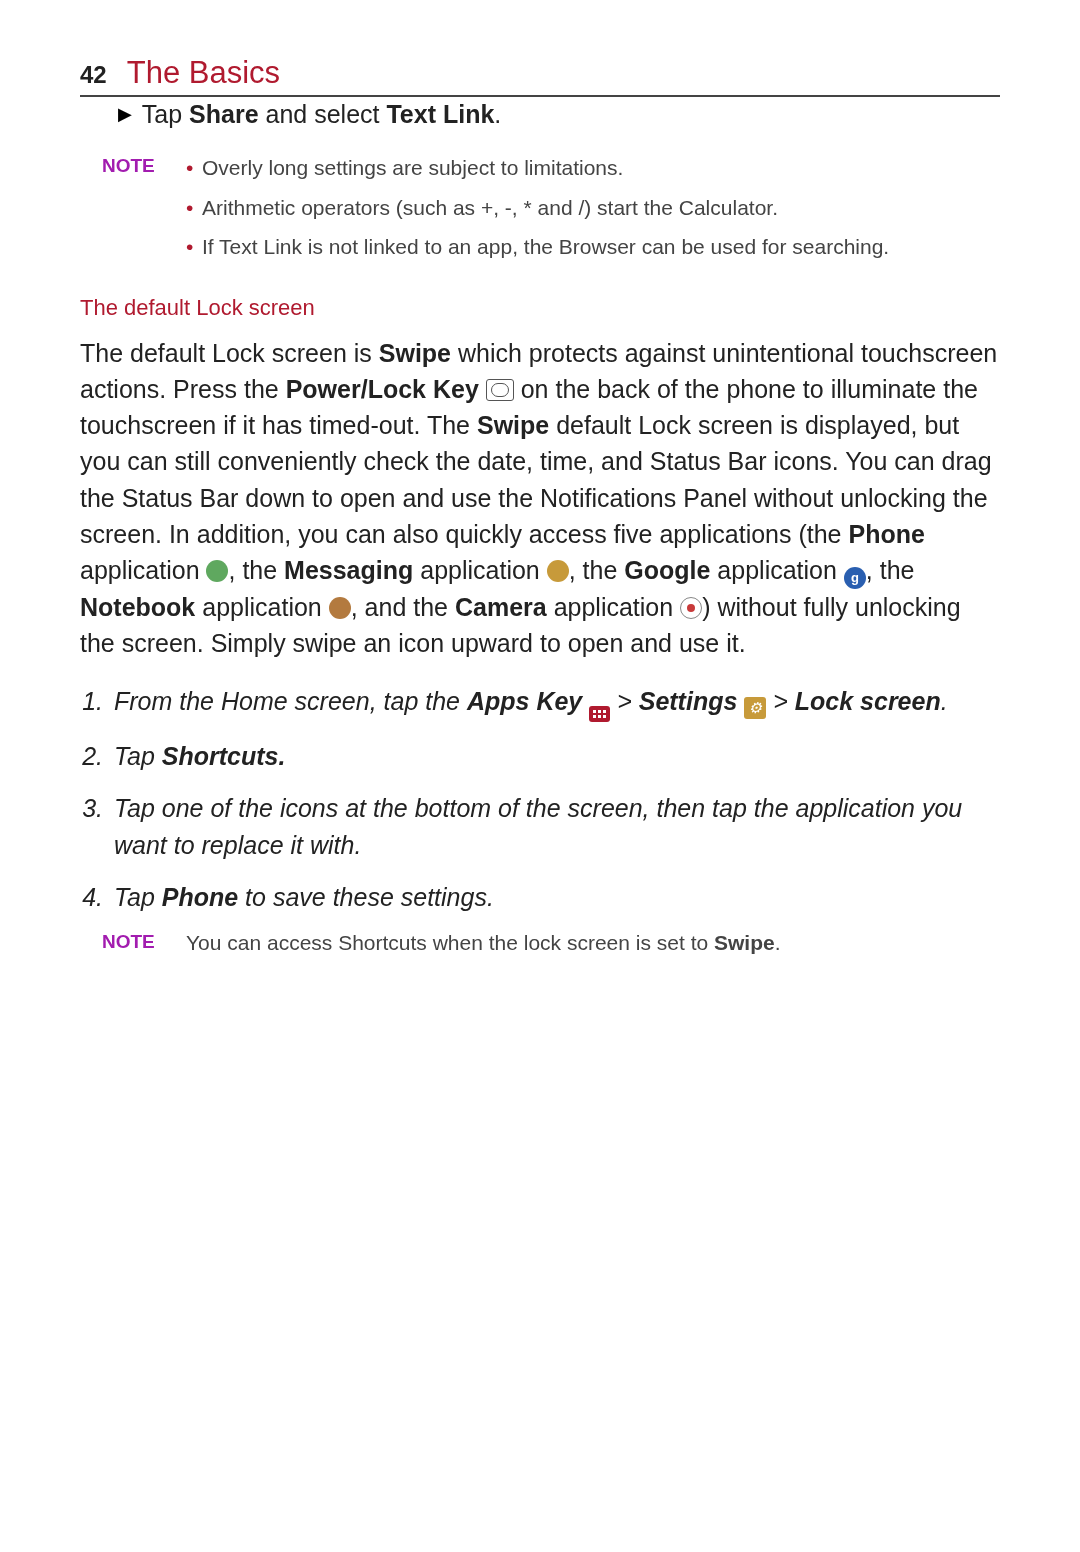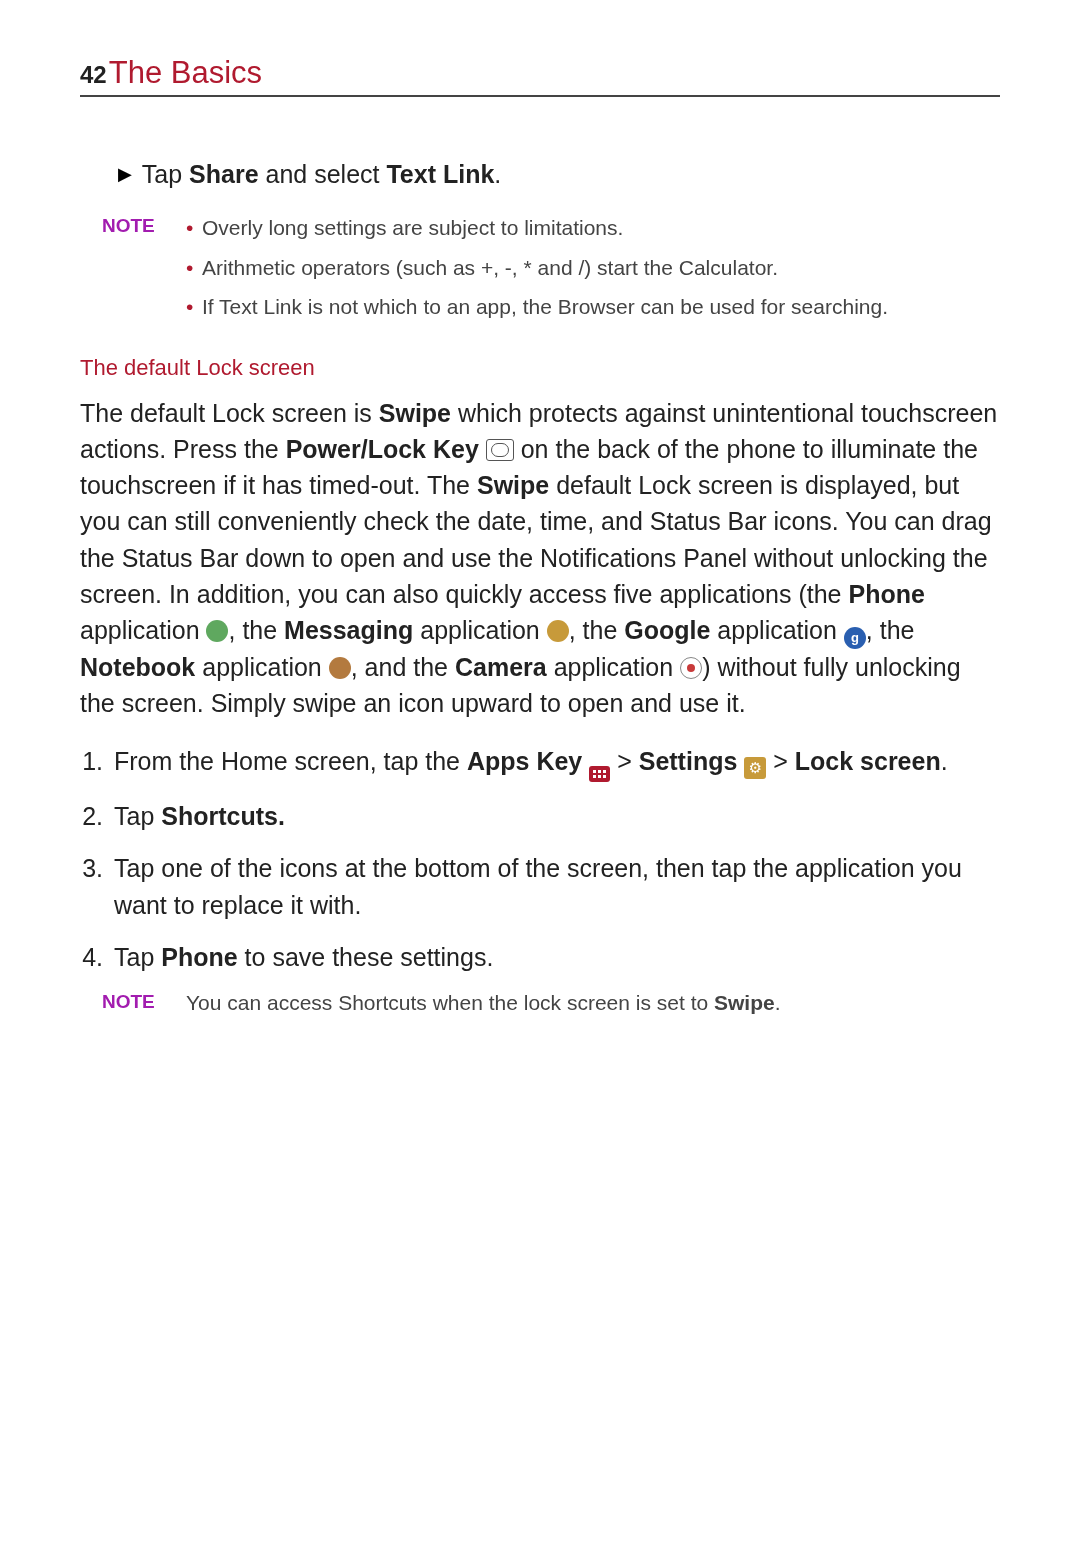--- a/index.html
+++ b/index.html
@@ -10,24 +10,23 @@
     color: #222;
     width: 1080px;
   }
   .page {
     padding: 55px 80px 60px 80px;
     box-sizing: border-box;
   }
   .header {
     display: flex;
     align-items: baseline;
-    gap: 2px;
+    gap: 20px;
     border-bottom: 2px solid #444;
     padding-bottom: 4px;
-    margin-bottom: 60px;
   }
   .page-num {
     font-size: 24px;
     font-weight: bold;
     color: #222;
   }
   .chapter {
     font-size: 31px;
     color: #b01a2f;
   }
@@ -96,20 +95,21 @@
   }
   ol.steps {
     font-size: 25px;
     line-height: 1.45;
     padding-left: 30px;
     margin: 0 0 12px 0;
   }
   ol.steps li {
     margin-bottom: 16px;
     padding-left: 4px;
+    font-style: italic;
   }
   .b { font-weight: bold; }
   .icon {
     display: inline-flex;
     align-items: center;
     justify-content: center;
     width: 22px;
     height: 22px;
     border-radius: 4px;
     font-size: 13px;
@@ -186,21 +186,21 @@
     <span>
       <span>Tap </span><span class="b">Share</span><span> and select </span><span class="b">Text Link</span><span>.</span>
     </span>
   </div>
 
   <div class="note-block">
     <span class="note-label">NOTE</span>
     <ul class="note-list">
       <li>Overly long settings are subject to limitations.</li>
       <li>Arithmetic operators (such as +, -, * and /) start the Calculator.</li>
-      <li>If Text Link is not which to an app, the Browser can be used for searching.</li>
+      <li>If Text Link is not linked to an app, the Browser can be used for searching.</li>
     </ul>
   </div>
 
   <h2 class="section">The default Lock screen</h2>
 
   <p class="para">
     <span>The default Lock screen is </span><span class="b">Swipe</span><span> which protects against unintentional touchscreen actions. Press the </span><span class="b">Power/Lock Key</span>
     <span class="icon icon-power"></span><span> on the back of the phone to  illuminate the touchscreen if it has timed-out. The </span><span class="b">Swipe</span><span> default Lock screen is displayed, but you can still conveniently check the date, time, and Status Bar icons. You can drag the Status Bar down to open and use the Notifications Panel without unlocking the screen. In addition, you can also quickly access five applications (the </span><span class="b">Phone</span><span> application </span><span class="icon icon-circle icon-phone"></span><span>, the </span><span class="b">Messaging</span><span> application </span><span class="icon icon-circle icon-msg"></span><span>, the </span><span class="b">Google</span><span> application </span><span class="icon icon-circle icon-google">g</span><span>, the </span><span class="b">Notebook</span><span> application </span><span class="icon icon-circle icon-notebook"></span><span>, and the </span><span class="b">Camera</span><span> application </span><span class="icon icon-circle icon-camera"></span><span>) without fully unlocking the screen. Simply swipe an icon upward to open and use it.</span>
   </p>
 

